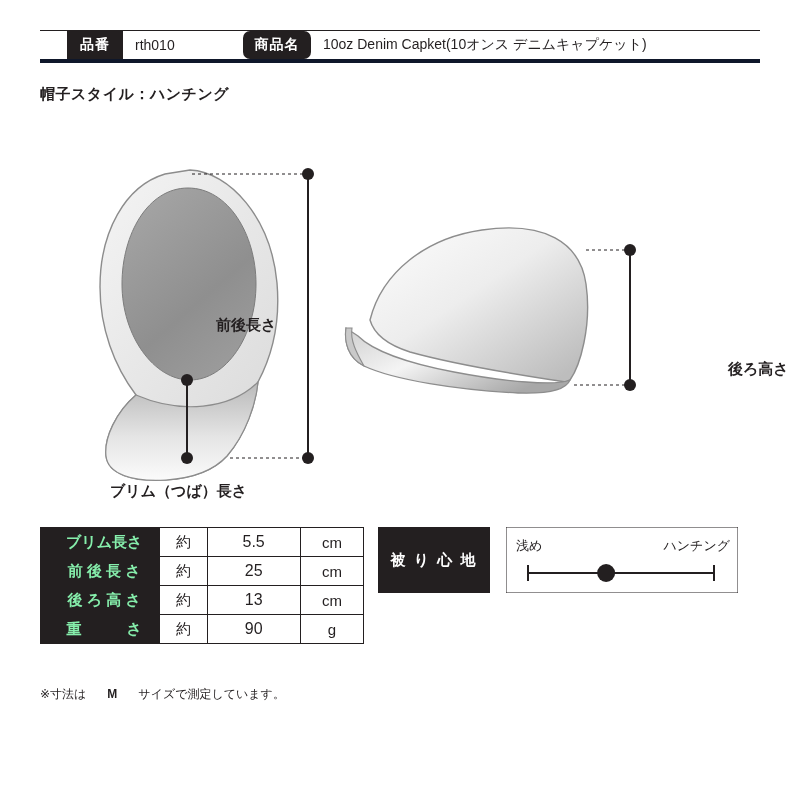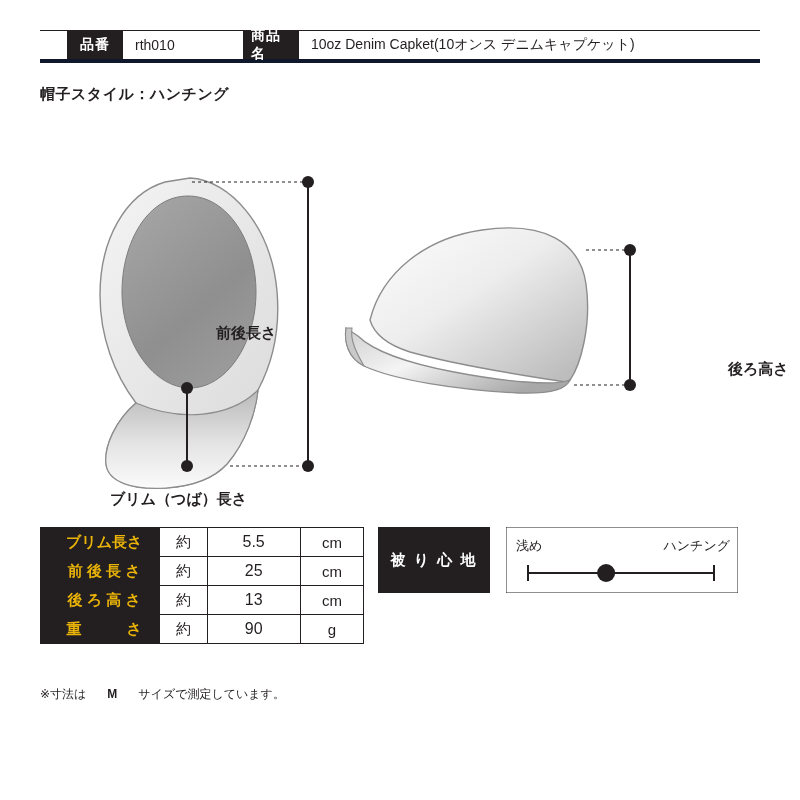--- a/index.html
+++ b/index.html
@@ -20,42 +20,42 @@
   .hdr-line-bottom{border-bottom:4px solid #0f172a;padding-left:27px;}
   .lbl-black{
     background:#231f20;color:#ffffff;
     font-size:14px;font-weight:bold;
     display:flex;align-items:center;justify-content:center;
     letter-spacing:1px;
     padding:0 8px;
     box-sizing:border-box;
   }
   .lbl-hinban{width:56px;}
-  .lbl-syohin{width:56px;}
+  .lbl-syohin{width:68px;border-radius:7px;}
   .val{
     display:flex;align-items:center;
     font-size:14px;
     padding-left:12px;
     box-sizing:border-box;
     white-space:nowrap;
   }
   .val-hinban{width:120px;}
   .val-syohin{flex:1;}
 
   .style-line{
     position:absolute;left:40px;top:85px;
     font-size:15px;font-weight:bold;
     letter-spacing:0.5px;
   }
 
   
   .diagram{position:absolute;left:0;top:120px;width:800px;height:400px;}
 
   
-  .topview{position:absolute;left:70px;top:40px;width:250px;height:310px;}
+  .topview{position:absolute;left:70px;top:32px;width:250px;height:310px;}
   .annot{
     position:absolute;
     font-size:15px;font-weight:bold;
     white-space:nowrap;
   }
   .ann-zengo{left:146px;top:164px;}
   .ann-brim{left:40px;top:330px;}
 
   
   .sideview{position:absolute;left:330px;top:60px;width:430px;height:300px;}
@@ -67,21 +67,21 @@
     border-collapse:collapse;
     width:324px;
   }
   .spec td{
     border:1px solid #231f20;
     height:28px;
     font-size:15px;
     padding:0;
   }
   .spec .c-name{
-    background:#231f20;color:#eab308;
+    background:#231f20;color:#86efac;
     font-weight:bold;
     width:110px;
     text-align:center;
     letter-spacing:0px;
     padding-left:8px;
   }
   .spec .c-yaku{width:46px;text-align:center;}
   .spec .c-num{width:92px;text-align:center;font-size:16px;}
   .spec .c-unit{width:62px;text-align:center;}
 

